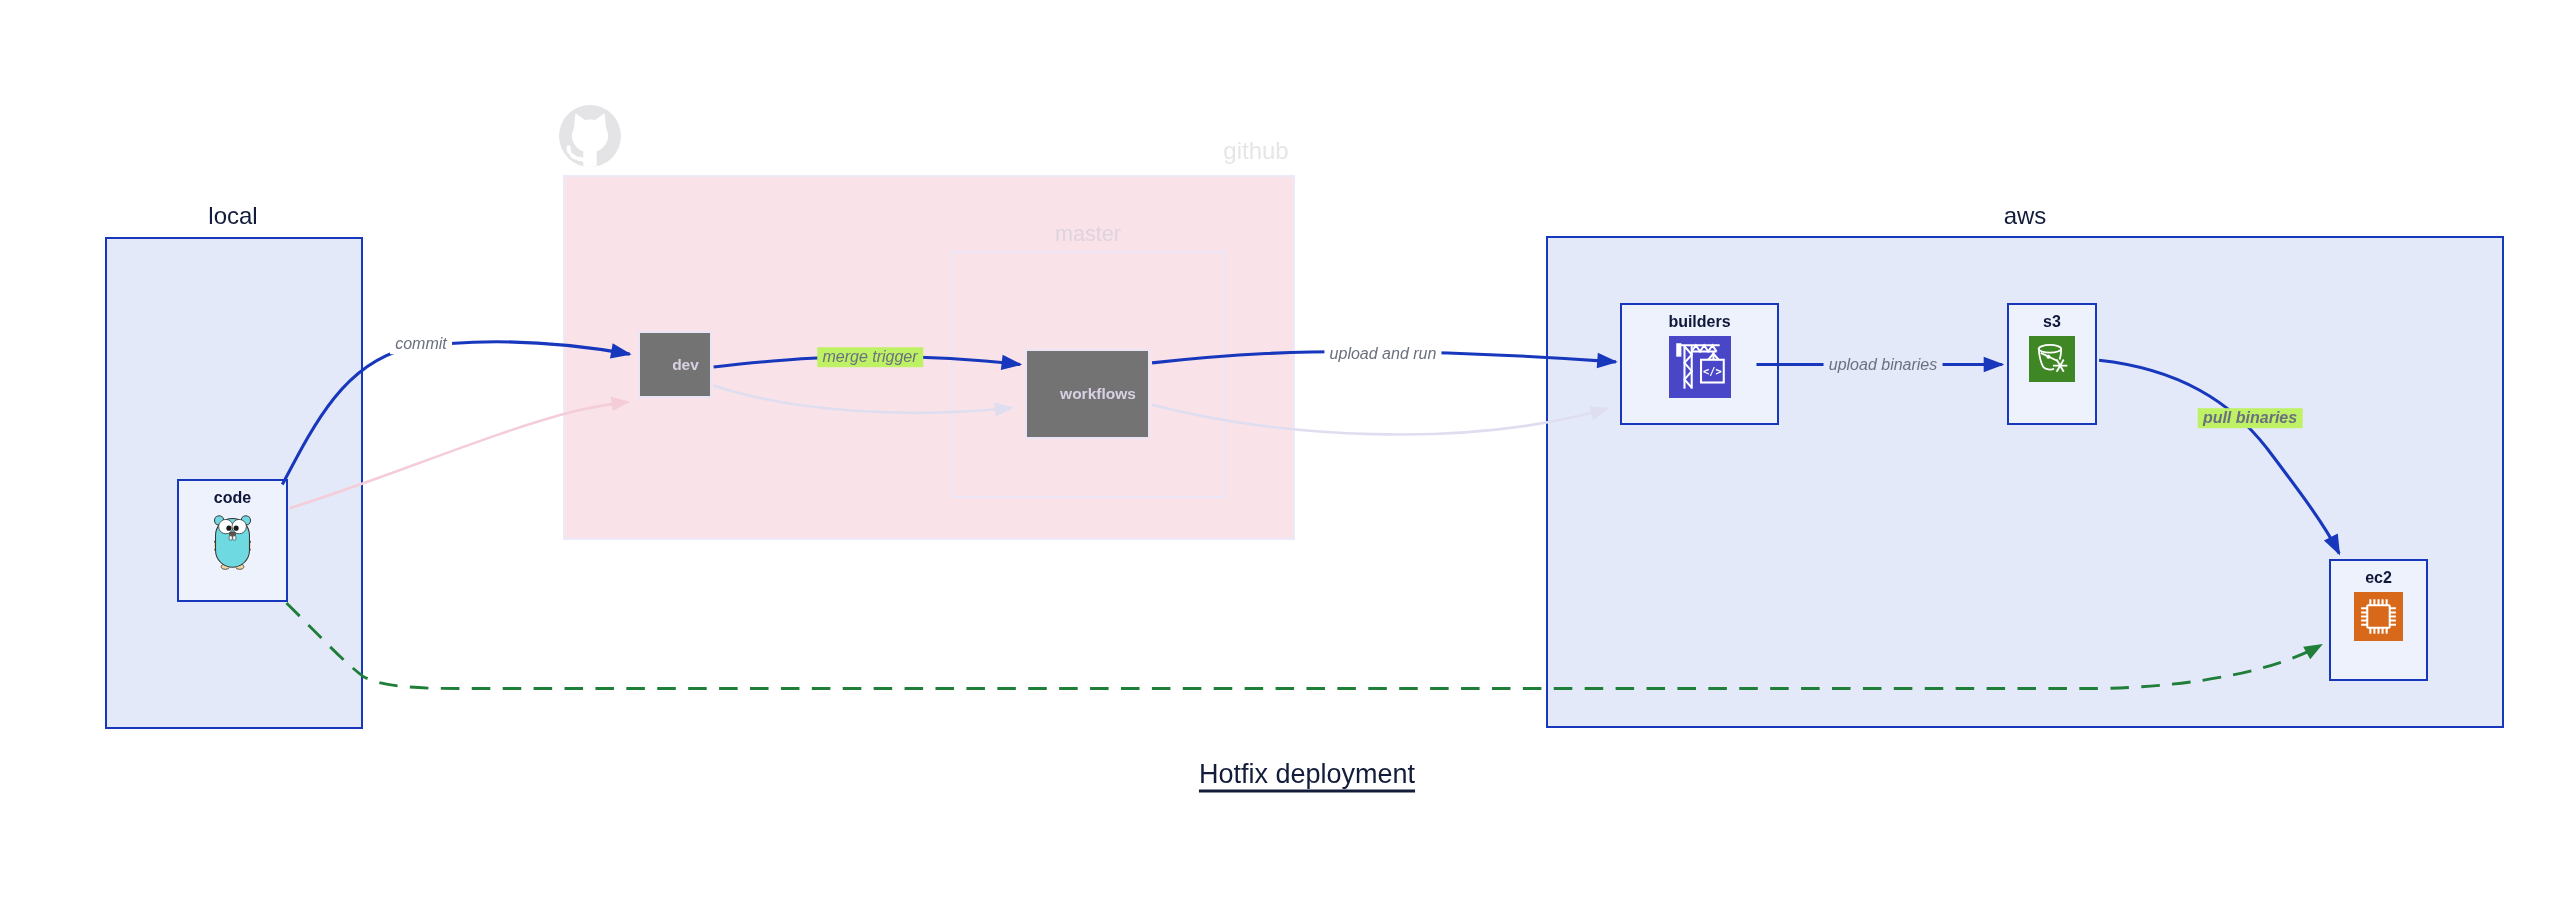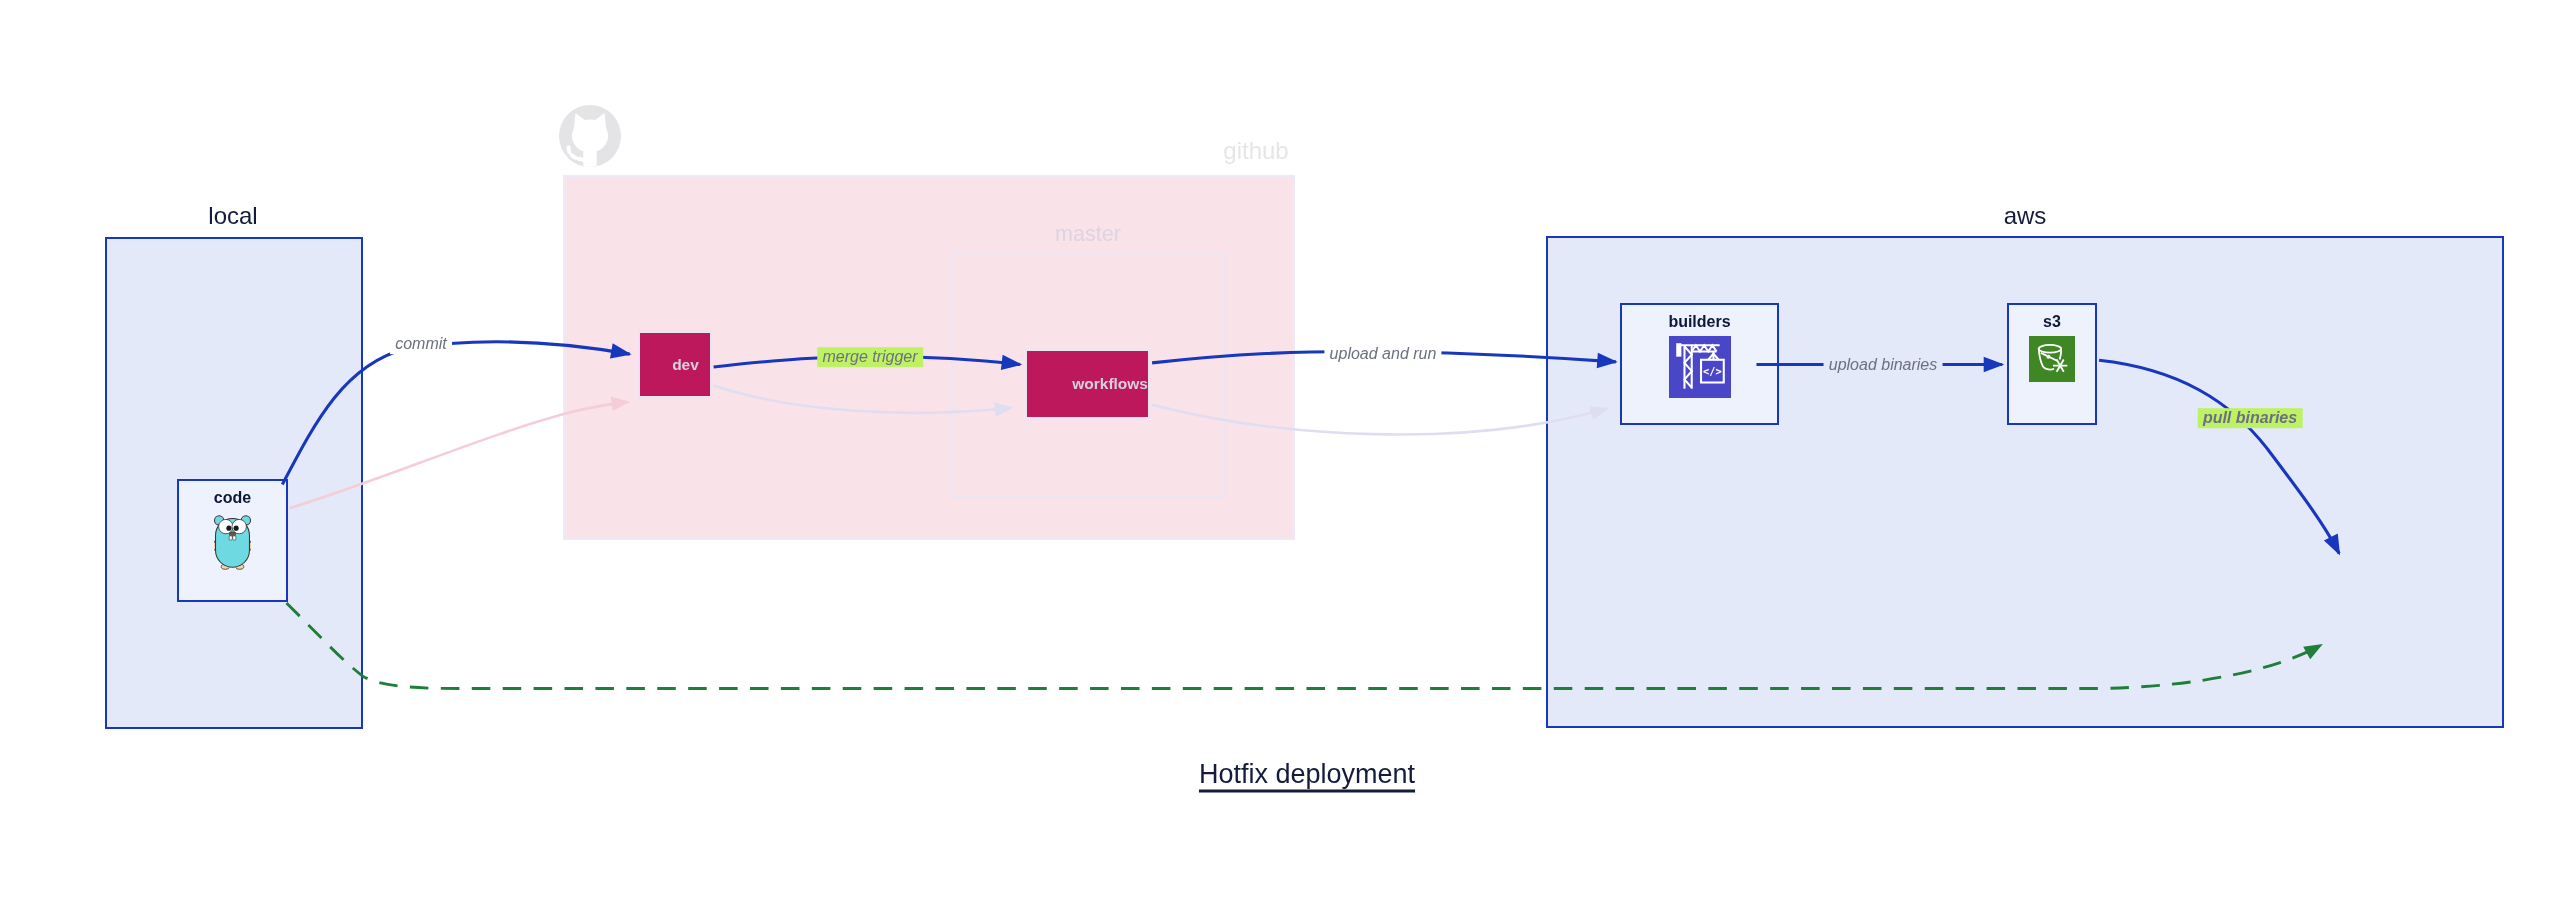--- a/index.html
+++ b/index.html
@@ -33,27 +33,27 @@
     display:flex; flex-direction:column; align-items:center;
     z-index:1;
   }
   .node-label { margin-top:8.2px; font-weight:bold; font-size:16px; color:#0f173a; }
   #code-node     { left:177px;  top:479px;  width:111px; height:123px; }
   #builders-node { left:1620px; top:303px;  width:159px; height:122px; }
   #s3-node       { left:2007px; top:303px;  width:90px; height:122px; }
   #ec2-node      { left:2329px; top:559px; width:99px; height:122px; }
 
   .node.faded {
-    background:#be185d; border:2.1px solid #e9e5f5;
+    background:#737373; border:2.1px solid #e9e5f5;
     justify-content:center;
     padding-left:21px;
   }
   .node.faded .node-label { margin-top:0; color:#d9d1e3; font-size:15.5px; }
   #dev-node       { left:638px; top:331px; width:74px; height:67px; }
-  #workflows-node { left:1025px; top:349px; width:125px; height:70px;align-items:flex-end; }
+  #workflows-node { left:1025px; top:349px; width:125px; height:90px; }
 
   .node-icon { margin-top:5.2px; }
 
   
   #edges {
     position:absolute; left:0; top:0; width:2604px; height:902px;
     z-index:2; pointer-events:none;
   }
 
   
@@ -199,20 +199,33 @@
         <path d="M63 25 C63 33, 62 40, 60 46"></path>
         <path d="M23 33 L56 49"></path>
         <path d="M47 58 H75"></path>
         <path d="M54 46 L68 70"></path>
         <path d="M68 46 L54 70"></path>
       </g>
       <circle cx="38" cy="40.5" r="4" fill="#ffffff"></circle>
     </svg>
   </div>
 
+  <div class="node" id="ec2-node">
+    <div class="node-label">ec2</div>
+    <svg class="node-icon" width="49" height="49" viewBox="0 0 96 96">
+      <rect x="0" y="0" width="96" height="96" fill="#d9691a"></rect>
+      <g stroke="#ffffff" stroke-width="4" fill="none">
+        <rect x="26" y="26" width="44" height="44" rx="2"></rect>
+        <path d="M32 14 V26 M40 14 V26 M48 14 V26 M56 14 V26 M64 14 V26"></path>
+        <path d="M32 70 V82 M40 70 V82 M48 70 V82 M56 70 V82 M64 70 V82"></path>
+        <path d="M14 32 H26 M14 40 H26 M14 48 H26 M14 56 H26 M14 64 H26"></path>
+        <path d="M70 32 H82 M70 40 H82 M70 48 H82 M70 56 H82 M70 64 H82"></path>
+      </g>
+    </svg>
+  </div>
 
   <div class="edge-label" id="lbl-commit">commit</div>
   <div class="edge-label" id="lbl-merge">merge trigger</div>
   <div class="edge-label" id="lbl-uploadrun">upload and run</div>
   <div class="edge-label" id="lbl-uploadbin">upload binaries</div>
   <div class="edge-label" id="lbl-pullbin">pull binaries</div>
 
   <div id="diagram-title">Hotfix deployment</div>
 
 </div>

